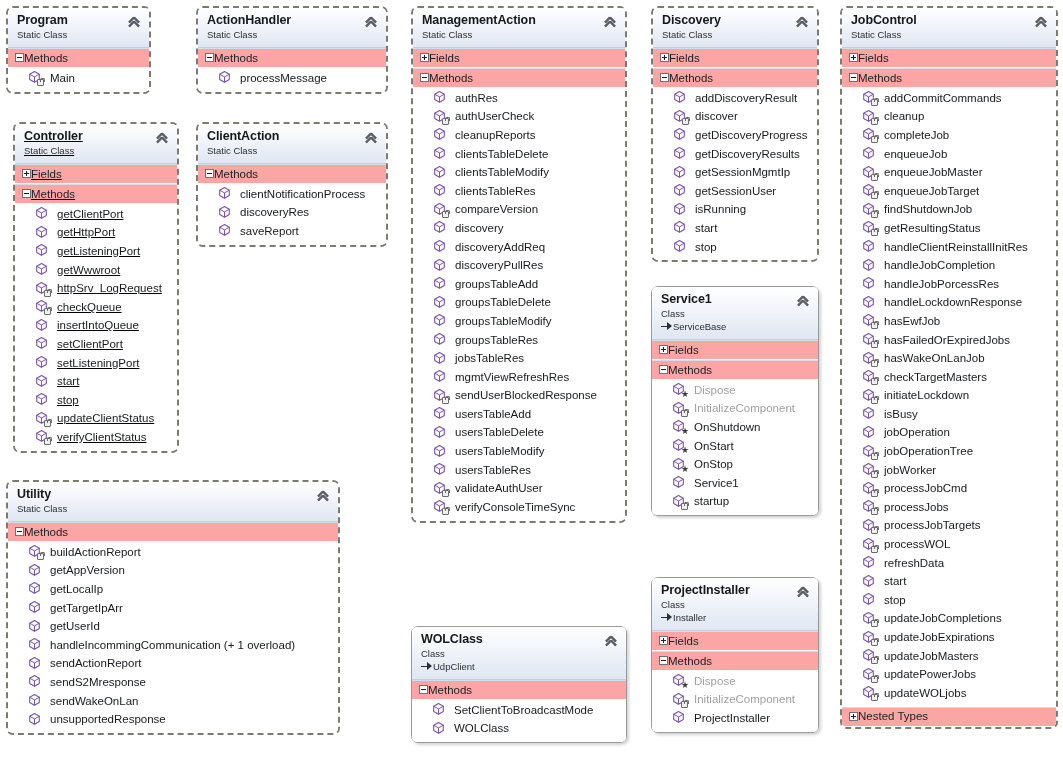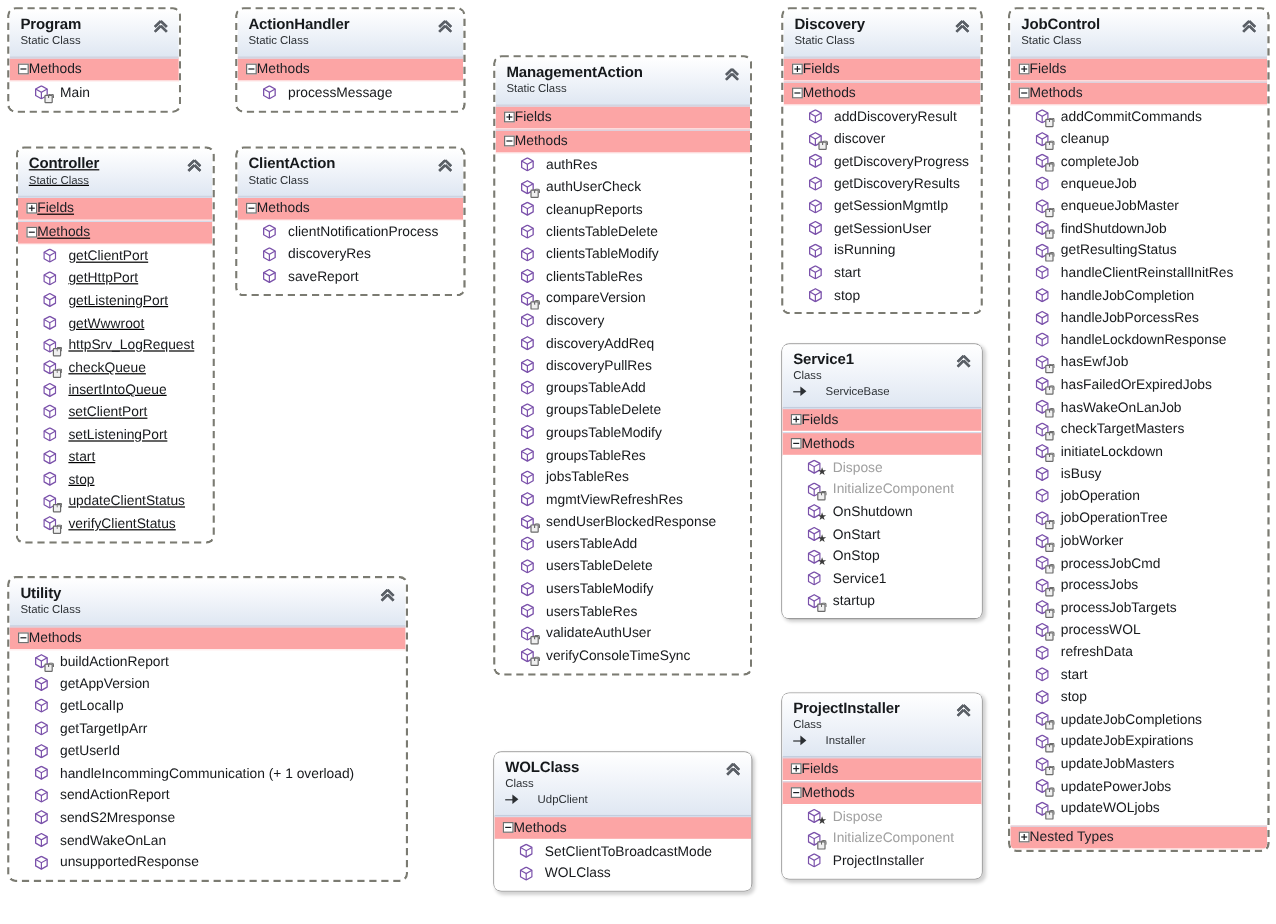--- a/index.html
+++ b/index.html
@@ -57,21 +57,21 @@
     color: #2b2f33;
     line-height: 13px;
     margin-top: 0px;
   }
   .hdr-base {
     font-size: 9.5px;
     color: #2b2f33;
     line-height: 13px;
     display: flex;
     align-items: center;
-    gap: 15px;
+    gap: 0;
   }
   .arrow-ico {
     display: inline-block;
     width: 12px; height: 10px;
     position: relative;
     flex: 0 0 12px;
   }
   .arrow-ico:before {
     content: "";
     position: absolute;
@@ -653,21 +653,21 @@
                   <polyline points="0.7,3.2 5.5,5.9 10.3,3.2" fill="none" stroke="#7b52ab" stroke-width="1"></polyline>
                   <line x1="5.5" y1="5.9" x2="5.5" y2="11.3" stroke="#7b52ab" stroke-width="1"></line>
                 </svg>
               </span>
             </span>
             <span class="mname">saveReport</span>
           </div>
         </div>
       </div>
     </div>
-    <div class="clsbox static" style="left: 411px; top: 6px; width: 216px; margin-top: 40px;">
+    <div class="clsbox static" style="left: 411px; top: 6px; width: 216px;">
       <div class="inner">
         <div class="hdr">
           <div class="hdr-title">ManagementAction</div>
           <div class="hdr-kind">Static Class</div>
           <div class="chev">
             <span class="l1"></span>
             <span class="l2"></span>
             <span class="l3"></span>
             <span class="l4"></span>
           </div>
@@ -1425,20 +1425,33 @@
             <span class="micon">
               <span class="cube">
                 <svg width="11" height="12" viewBox="0 0 11 12">
                   <polygon points="5.5,0.6 10.3,3.2 10.3,8.6 5.5,11.3 0.7,8.6 0.7,3.2" fill="#ffffff" stroke="#7b52ab" stroke-width="1.1" stroke-linejoin="round"></polygon>
                   <polyline points="0.7,3.2 5.5,5.9 10.3,3.2" fill="none" stroke="#7b52ab" stroke-width="1"></polyline>
                   <line x1="5.5" y1="5.9" x2="5.5" y2="11.3" stroke="#7b52ab" stroke-width="1"></line>
                 </svg>
               </span>
               <span class="badge lock"></span>
             </span>
+            <span class="mname">enqueueJobTarget</span>
+          </div>
+          <div class="mrow">
+            <span class="micon">
+              <span class="cube">
+                <svg width="11" height="12" viewBox="0 0 11 12">
+                  <polygon points="5.5,0.6 10.3,3.2 10.3,8.6 5.5,11.3 0.7,8.6 0.7,3.2" fill="#ffffff" stroke="#7b52ab" stroke-width="1.1" stroke-linejoin="round"></polygon>
+                  <polyline points="0.7,3.2 5.5,5.9 10.3,3.2" fill="none" stroke="#7b52ab" stroke-width="1"></polyline>
+                  <line x1="5.5" y1="5.9" x2="5.5" y2="11.3" stroke="#7b52ab" stroke-width="1"></line>
+                </svg>
+              </span>
+              <span class="badge lock"></span>
+            </span>
             <span class="mname">findShutdownJob</span>
           </div>
           <div class="mrow">
             <span class="micon">
               <span class="cube">
                 <svg width="11" height="12" viewBox="0 0 11 12">
                   <polygon points="5.5,0.6 10.3,3.2 10.3,8.6 5.5,11.3 0.7,8.6 0.7,3.2" fill="#ffffff" stroke="#7b52ab" stroke-width="1.1" stroke-linejoin="round"></polygon>
                   <polyline points="0.7,3.2 5.5,5.9 10.3,3.2" fill="none" stroke="#7b52ab" stroke-width="1"></polyline>
                   <line x1="5.5" y1="5.9" x2="5.5" y2="11.3" stroke="#7b52ab" stroke-width="1"></line>
                 </svg>

